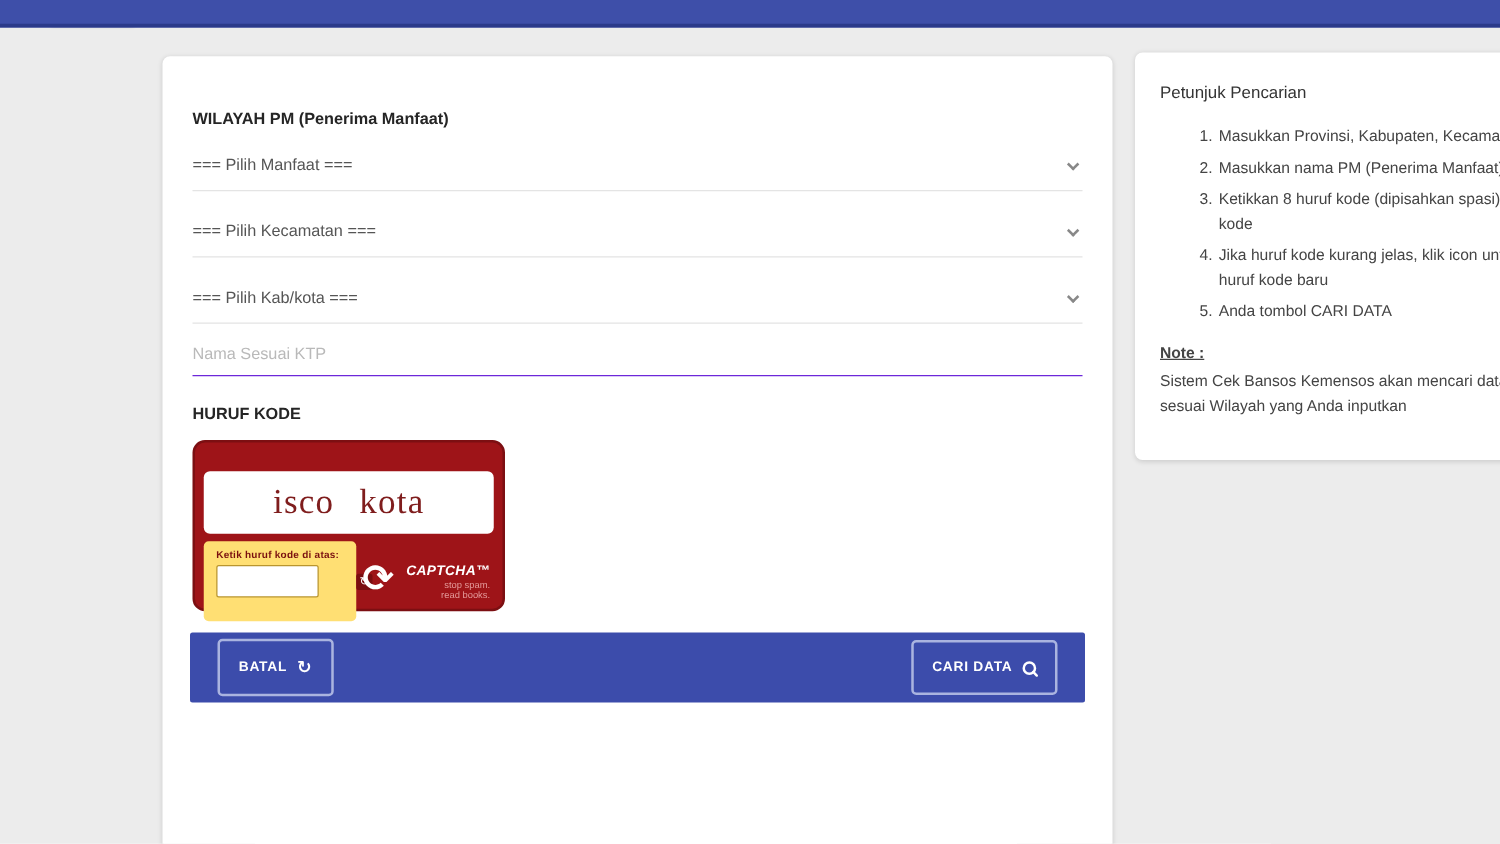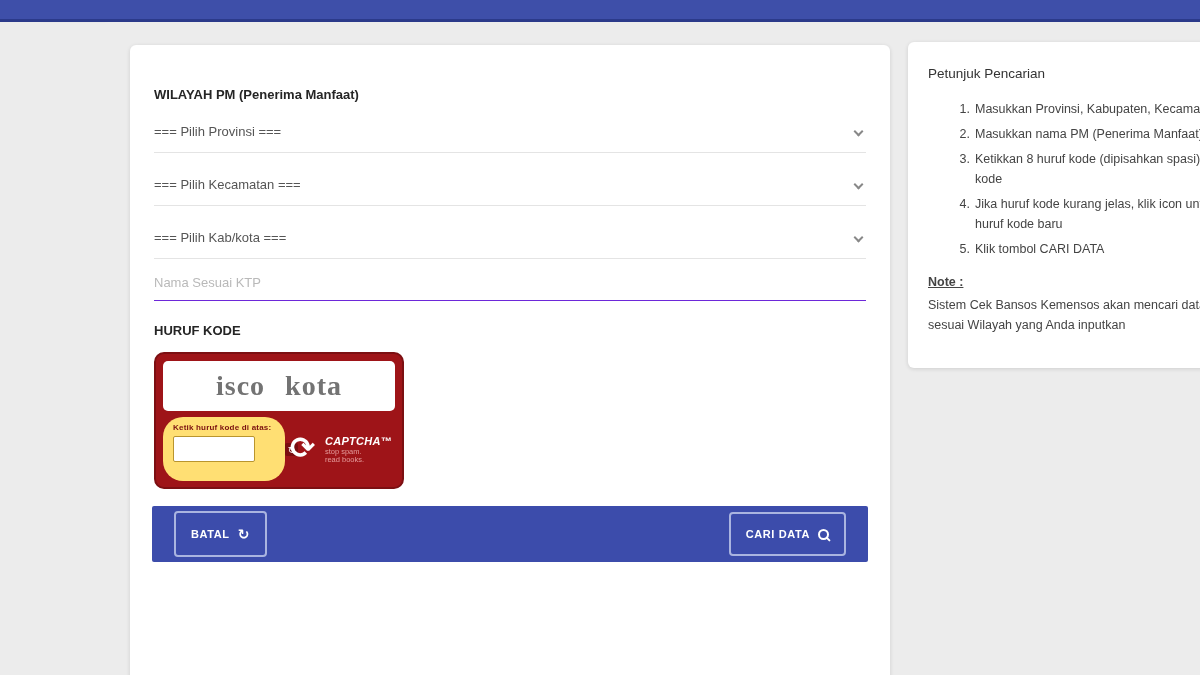--- a/index.html
+++ b/index.html
@@ -35,38 +35,38 @@
   .text-input { width:100%; border:none; border-bottom:1px solid #6d28d9; outline:none;
                 font-size:13px; color:#444; padding:2px 0 10px 0; background:transparent;
                 font-family:"Liberation Sans", sans-serif; }
   .text-input::placeholder { color:#b9b9b9; opacity:1; }
 
   
   .captcha { margin-top:14px; width:250px; height:137px; background:#9e1418;
              border:2px solid #7c0f12; border-radius:10px; padding:7px; }
   .cap-challenge { background:#fff; border-radius:5px; height:50px; display:flex;
                    align-items:center; justify-content:center;
-                   font-family:"Liberation Serif", serif; font-weight:bold;
-                   font-size:28px; color:#737373; word-spacing:12px; letter-spacing:1px; }
+                   font-family:"Liberation Serif", serif; font-weight:normal;
+                   font-size:28px; color:#7f1d1d; word-spacing:12px; letter-spacing:1px;margin-top:16px; }
   .cap-bottom { display:flex; margin-top:6px; }
-  .cap-yellow { width:122px; height:64px; background:#ffdf73; border-radius:20px;
+  .cap-yellow { width:122px; height:64px; background:#ffdf73; border-radius:4px;
                 padding:6px 8px 10px 10px; }
   .cap-label { font-size:8px; font-weight:bold; color:#7a1010; letter-spacing:.2px; white-space:nowrap; }
   .cap-input { margin-top:4px; width:82px; height:26px; background:#fff;
                border:1px solid #b9952e; border-radius:2px; font-size:12px; padding:0 4px;
                font-family:"Liberation Sans", sans-serif; color:#333; outline:none; }
   .cap-logo { flex:1; display:flex; align-items:center; justify-content:center; gap:3px; padding-top:2px; }
   .recycle-wrap { position:relative; width:34px; height:36px; }
   .recycle-sq { position:absolute; left:-3px; top:11px; width:13px; height:13px;
                 background:#7a0d10; border-radius:2px; color:#fff; font-size:9px;
                 display:flex; align-items:center; justify-content:center;
                 font-family:"DejaVu Sans", sans-serif; }
   .recycle-glyph { position:absolute; left:2px; top:-2px; color:#fff; font-size:30px;
                    font-family:"DejaVu Sans", sans-serif; font-weight:bold; }
-  .cap-text { display:flex; flex-direction:column; line-height:1.15; }
+  .cap-text { display:flex; flex-direction:column; line-height:1.15;text-align:right; }
   .cap-brand { color:#fff; font-weight:bold; font-size:11px; font-style:italic; letter-spacing:.3px; }
   .cap-tag { color:#e49a9a; font-size:7.5px; font-weight:normal; }
 
   
   .actionbar { margin-top:17px; margin-left:-2px; width:716px; height:56px; background:#3c4cab;
                border-radius:2px; display:flex; align-items:center;
                justify-content:space-between; padding:0 22px; }
   .btn { display:flex; align-items:center; gap:8px; background:transparent;
          border:2px solid #aab4e0; border-radius:4px; padding:14px 15px;
          color:#fff; font-size:11px; font-weight:bold; letter-spacing:.6px;
@@ -99,21 +99,21 @@
 <div class="logo">
   <span class="emblem"></span>
   <span class="logo-text">DTKS</span>
 </div>
 
 <div class="card">
 
   <div class="section-label lbl-wilayah">WILAYAH PM (Penerima Manfaat)</div>
 
   <div class="select-row mt22">
-    <span class="val">=== Pilih Provinsi ===</span>
+    <span class="val">=== Pilih Manfaat ===</span>
     <span class="chev"></span>
   </div>
   <div class="select-row mt24">
     <span class="val">=== Pilih Kecamatan ===</span>
     <span class="chev"></span>
   </div>
   <div class="select-row mt24">
     <span class="val">=== Pilih Kab/kota ===</span>
     <span class="chev"></span>
   </div>
@@ -180,21 +180,21 @@
     <div class="panel-li">
       <span class="panel-num">4.</span>
       <span class="panel-lines">
         <div>Jika huruf kode kurang jelas, klik icon untuk mendapatkan</div>
         <div>huruf kode baru</div>
       </span>
     </div>
     <div class="panel-li">
       <span class="panel-num">5.</span>
       <span class="panel-lines">
-          <div>Klik tombol CARI DATA</div>
+          <div>Anda tombol CARI DATA</div>
         </span>
     </div>
   </div>
   <div class="note-title">Note :</div>
   <div class="note-lines">
     <div>Sistem Cek Bansos Kemensos akan mencari data PM</div>
     <div>sesuai Wilayah yang Anda inputkan</div>
   </div>
 </div>
 

